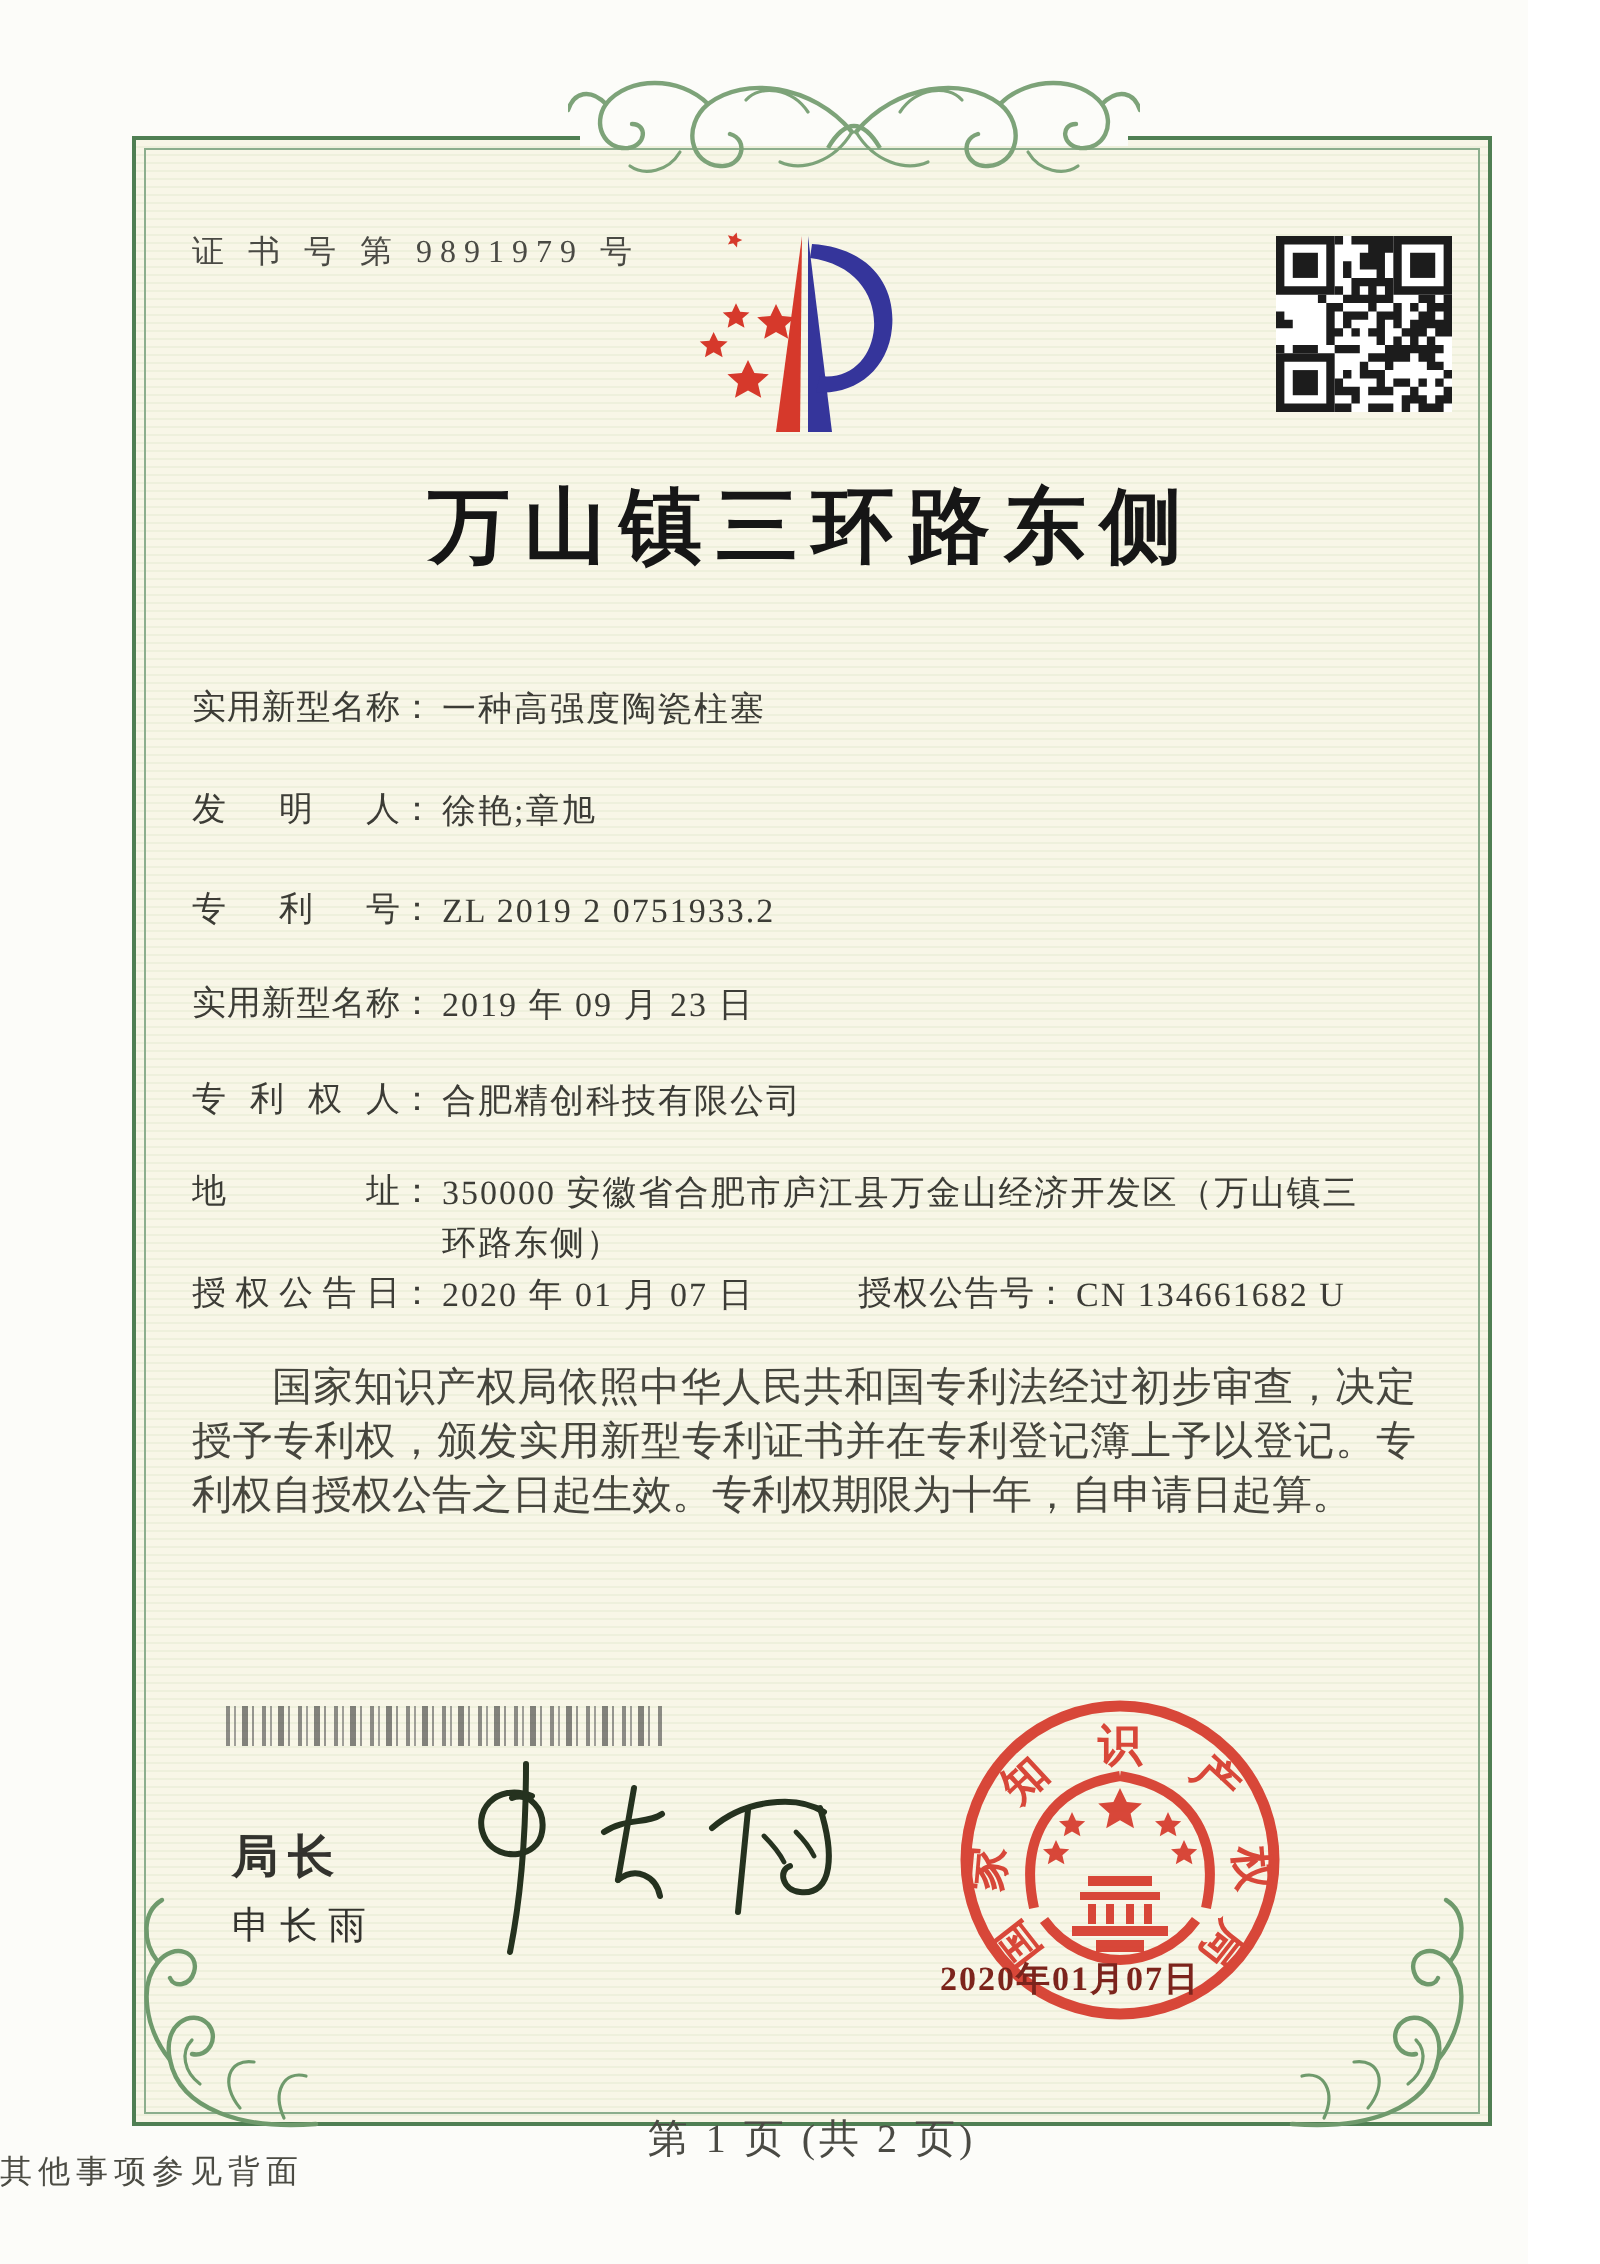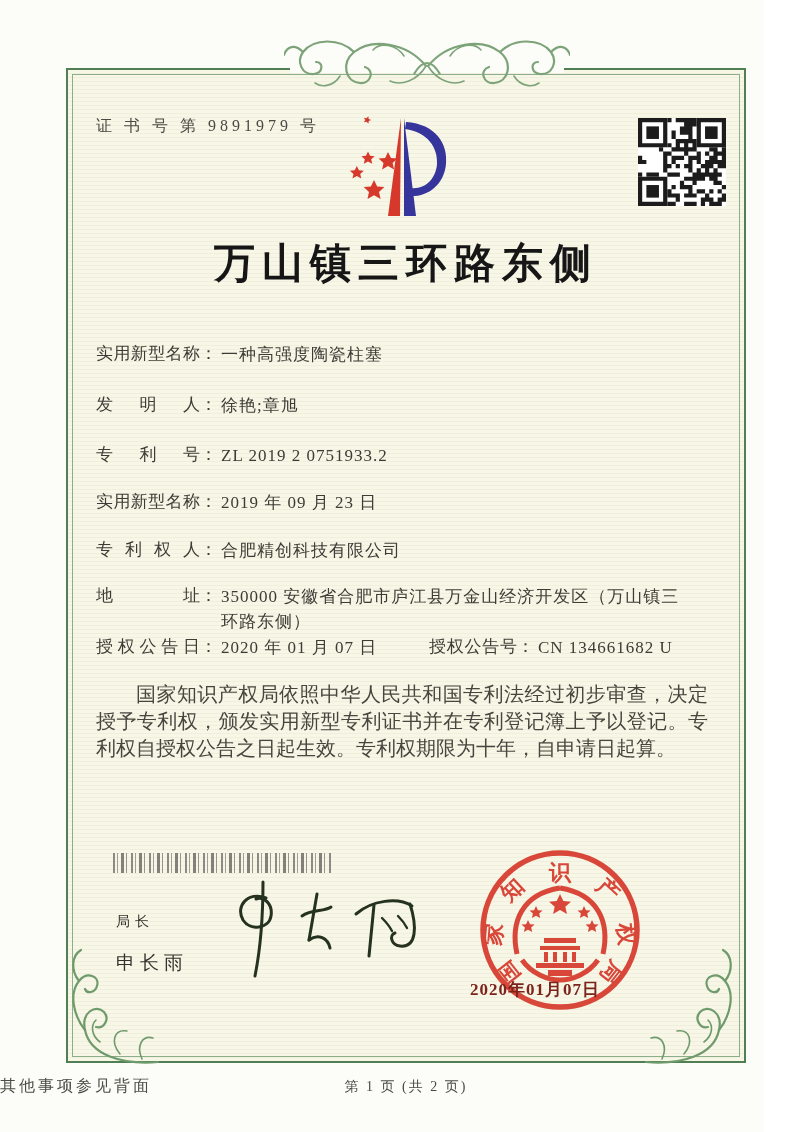--- a/index.html
+++ b/index.html
@@ -35,29 +35,29 @@
   .grant-no-group .flabel{ width:88px;font-family:Liberation Serif, serif; }
   .body-text{
     position:absolute; left:28px; top:594px; width:612px; font-size:20px; line-height:27px;
     color:#46463e; text-align:justify;margin-top:17px;
   }
   .body-text p{ margin:0; text-indent:2em; }
   .barcode{
     position:absolute; left:45px; top:783px; width:220px; height:20px; opacity:.6;
     background:repeating-linear-gradient(90deg,#444 0 2px,transparent 2px 4px,#666 4px 5px,transparent 5px 8px,#333 8px 11px,transparent 11px 13px,#555 13px 14px,transparent 14px 18px);
   }
-  .director-title{ position:absolute; left:48px; top:843px; font-size:14px; letter-spacing:5px; color:#33332e;}
+  .director-title{ position:absolute; left:48px; top:843px; font-size:23px; letter-spacing:5px; color:#33332e;font-weight:bold;}
   .director-name{ position:absolute; left:48px; top:880px; font-size:19px; letter-spacing:5px; color:#33332e;}
   .signature{ position:absolute; left:146px; top:806px; width:212px; height:108px;}
   .seal{ position:absolute; left:404px; top:772px; width:176px; height:196px;}
   .seal-date{
     position:absolute; left:404px; top:978px; width:176px; text-align:left;
     font-size:17px; font-weight:700; color:#7c241c; letter-spacing:1px;
   }
-  .page-indicator{ position:absolute; left:0; top:1008px; width:100%; text-align:center; font-size:14px; color:#4a4a44; letter-spacing:2px;}
+  .page-indicator{ position:absolute; left:0; top:986px; width:100%; text-align:center; font-size:20px; color:#4a4a44; letter-spacing:2px;}
   .back-note{ position:absolute; left:0; top:1076px; width:100%; font-size:16px; color:#4c4c44; letter-spacing:3px;}
   .ornament{ position:absolute; pointer-events:none;}
   .orn-top{ left:284px; top:28px; width:286px; height:80px;}
   .orn-bl{ left:52px; top:942px; width:112px; height:126px;}
   .orn-br{ left:640px; top:942px; width:112px; height:126px;}
 </style>
 </head>
 <body>
 
 <div class="page">

